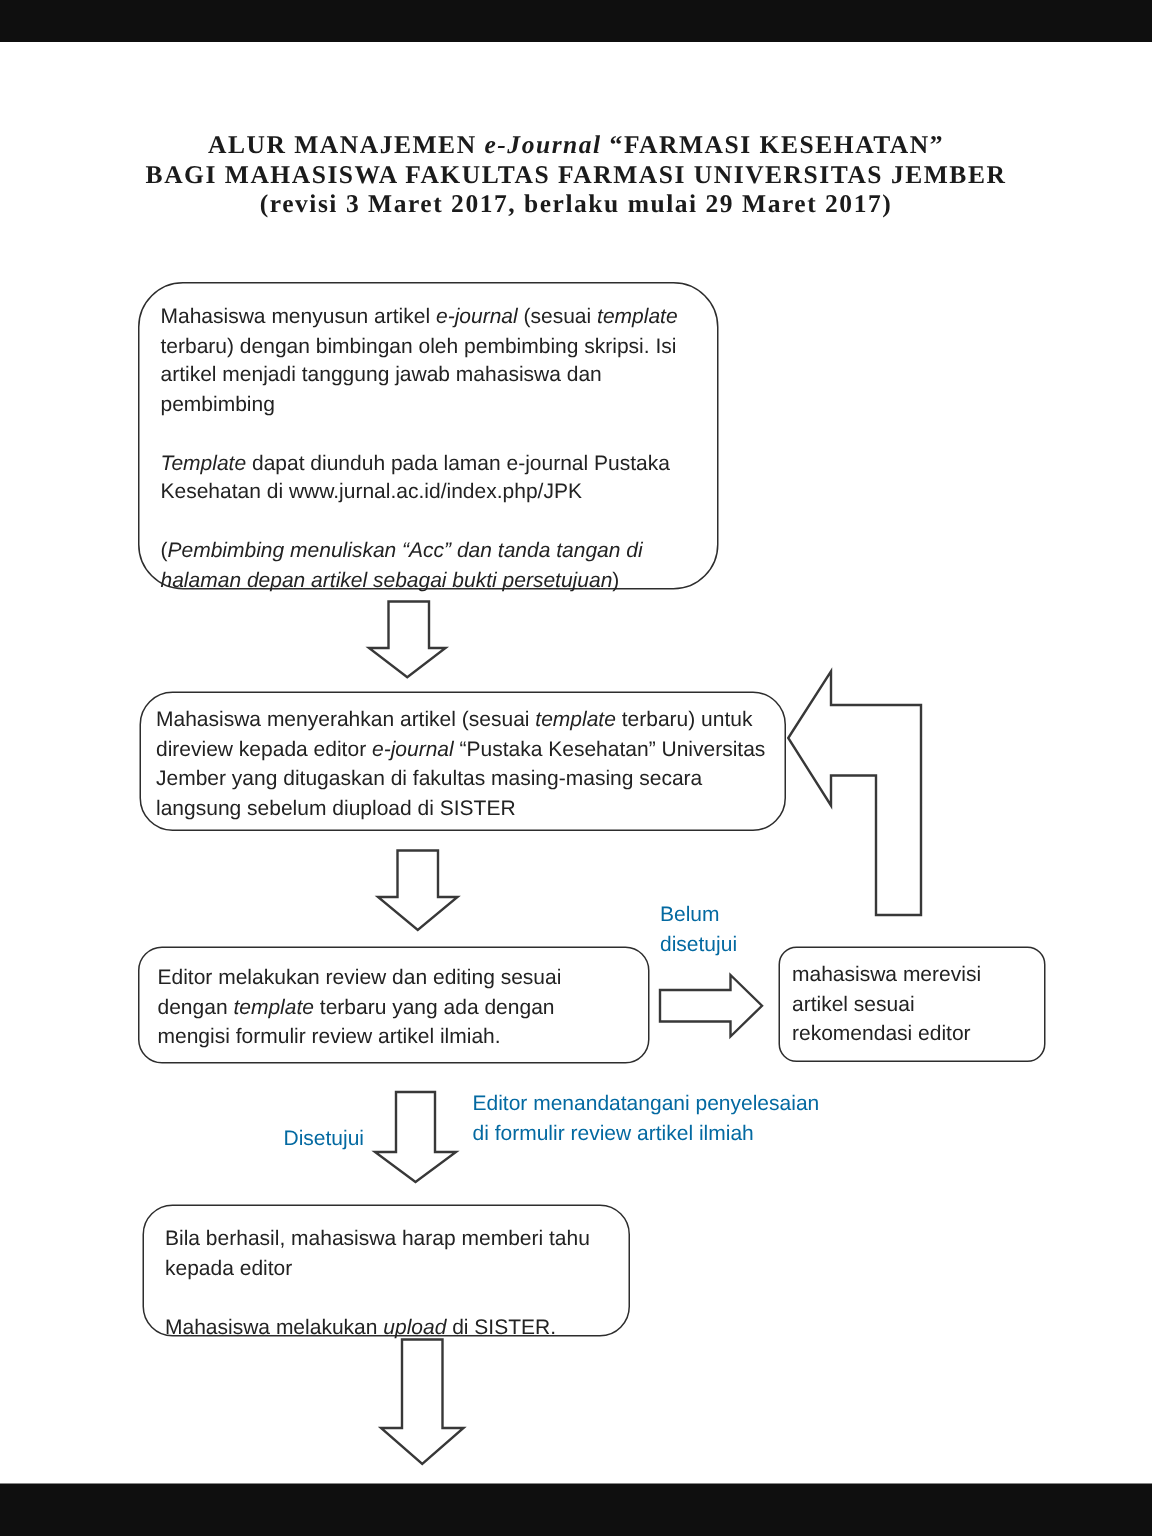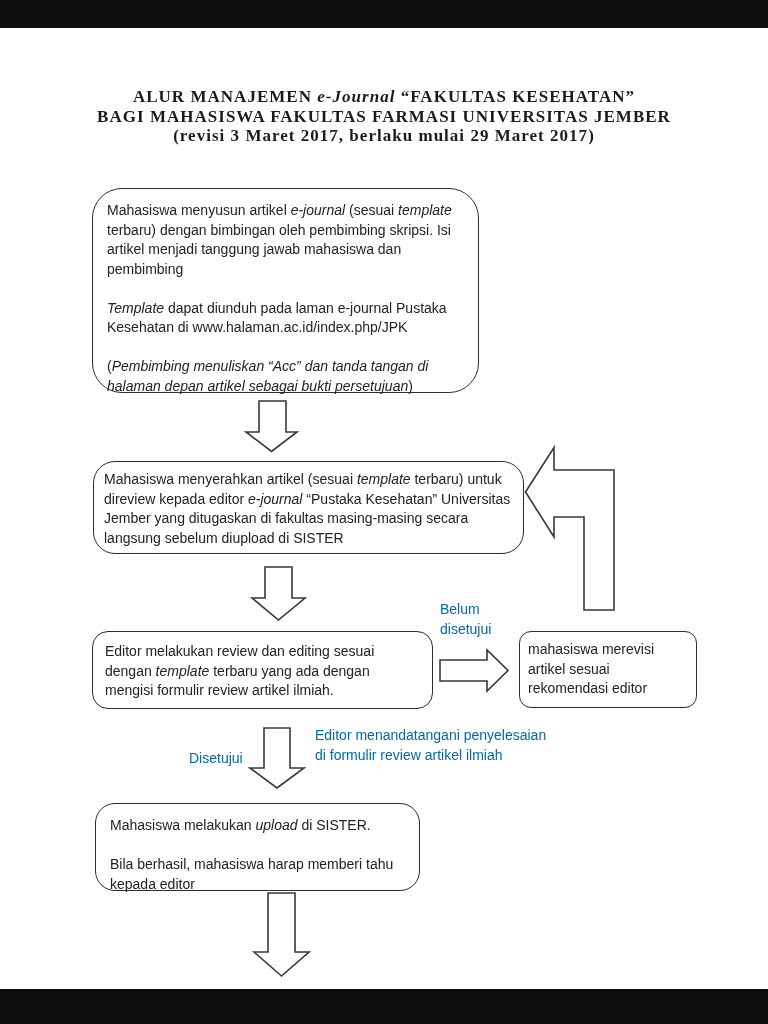--- a/index.html
+++ b/index.html
@@ -31,54 +31,54 @@
 </style>
 </head>
 <body>
 
 <div class="page">
 
   <div class="bar top"></div>
   <div class="bar bottom"></div>
 
   <div class="title">
-    <div><span>ALUR MANAJEMEN </span><i>e-Journal</i><span> “FAKULTAS KESEHATAN”</span></div>
+    <div><span>ALUR MANAJEMEN </span><i>e-Journal</i><span> “FARMASI KESEHATAN”</span></div>
     <div>BAGI MAHASISWA FAKULTAS FARMASI UNIVERSITAS JEMBER</div>
     <div>(revisi 3 Maret 2017, berlaku mulai 29 Maret 2017)</div>
   </div>
 
   <svg class="flow" width="768" height="1024" viewBox="0 0 768 1024">
     <path class="arrow" d="M259,401 H286 V432 H297 L271.5,451.5 L246,432 H259 Z"></path>
     <path class="arrow" d="M265,567 H292 V598 H305 L278.5,620 L252,598 H265 Z"></path>
     <path class="arrow" d="M525.5,492 L554,447.5 L554,470 L614,470 L614,610 L584,610 L584,517 L554,517 L554,537 Z"></path>
     <path class="arrow" d="M440,660 H487 V650 L508,670.5 L487,691 V681 H440 Z"></path>
     <path class="arrow" d="M264,728 H290 V768 H304 L277,788 L250,768 H264 Z"></path>
     <path class="arrow" d="M268,893 H295 V952 H309 L281.5,976 L254,952 H268 Z"></path>
   </svg>
 
   <div class="fbox" id="box-compose">
     <p><span>Mahasiswa menyusun artikel </span><i>e-journal</i><span> (sesuai </span><i>template</i><span> terbaru) dengan bimbingan oleh pembimbing skripsi. Isi artikel menjadi tanggung jawab mahasiswa dan pembimbing</span></p>
-    <p><i>Template</i><span> dapat diunduh pada laman e-journal Pustaka Kesehatan di www.halaman.ac.id/index.php/JPK</span></p>
+    <p><i>Template</i><span> dapat diunduh pada laman e-journal Pustaka Kesehatan di www.jurnal.ac.id/index.php/JPK</span></p>
     <p><span>(</span><i>Pembimbing menuliskan “Acc” dan tanda tangan di halaman depan artikel sebagai bukti persetujuan</i><span>)</span></p>
   </div>
 
   <div class="fbox" id="box-submit">
     <p><span>Mahasiswa menyerahkan artikel (sesuai </span><i>template</i><span> terbaru) untuk direview kepada editor </span><i>e-journal</i><span> “Pustaka Kesehatan” Universitas Jember yang ditugaskan di fakultas masing-masing secara langsung sebelum diupload di SISTER</span></p>
   </div>
 
   <div class="fbox" id="box-review">
     <p><span>Editor melakukan review dan editing sesuai dengan </span><i>template</i><span> terbaru yang ada dengan mengisi formulir review artikel ilmiah.</span></p>
   </div>
 
   <div class="fbox" id="box-revise">
     <p>mahasiswa merevisi artikel sesuai rekomendasi editor</p>
   </div>
 
   <div class="fbox" id="box-upload">
+    <p>Bila berhasil, mahasiswa harap memberi tahu kepada editor</p>
     <p><span>Mahasiswa melakukan </span><i>upload</i><span> di SISTER.</span></p>
-    <p>Bila berhasil, mahasiswa harap memberi tahu kepada editor</p>
   </div>
 
   <div class="lbl" id="lbl-not-approved">Belum disetujui</div>
   <div class="lbl" id="lbl-approved">Disetujui</div>
   <div class="lbl" id="lbl-editor-sign">Editor menandatangani penyelesaian di formulir review artikel ilmiah</div>
 
 </div>
 
 </body></html>

